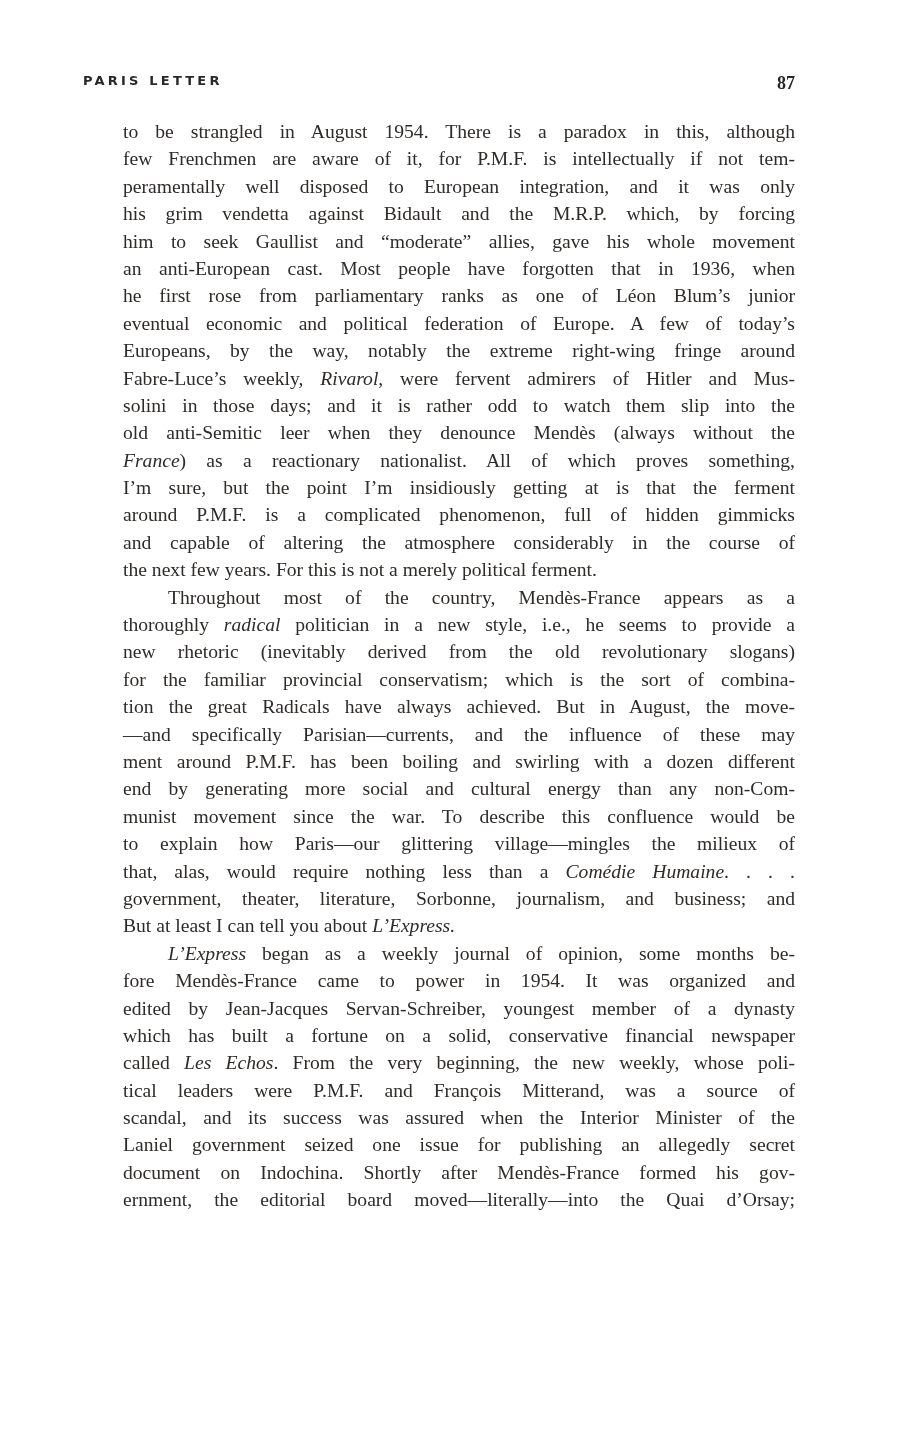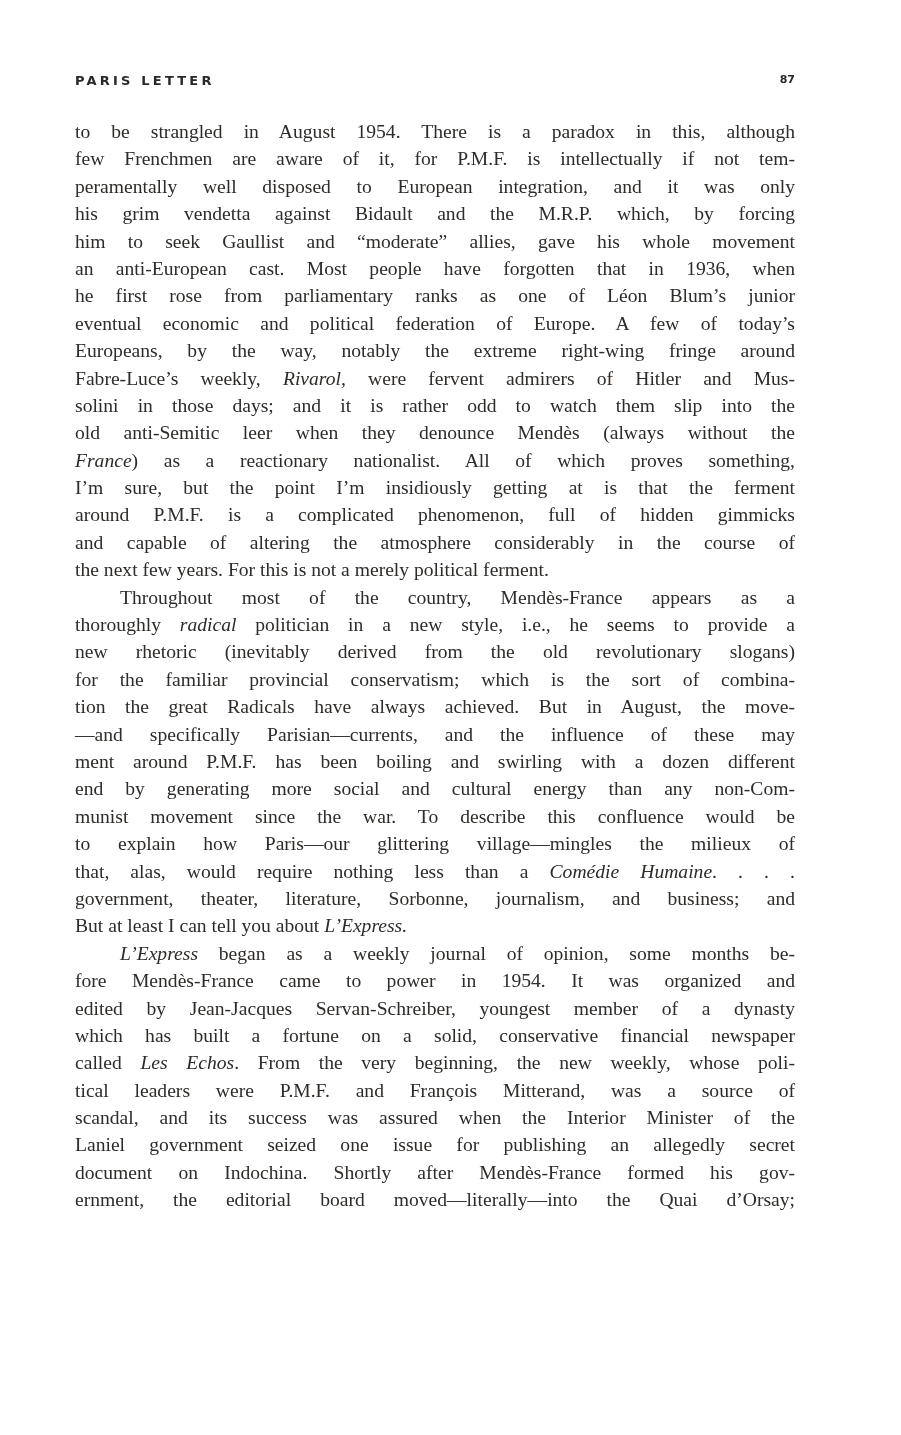--- a/index.html
+++ b/index.html
@@ -5,29 +5,29 @@
   html, body { margin:0; padding:0; }
   body {
     width:901px; height:1435px; background:#ffffff; position:relative; overflow:hidden;
     color:#2e2b28;
   }
   .running-head {
     position:absolute; left:75px; top:73px; width:720px; height:22px;
     font-family:"DejaVu Sans", sans-serif; font-weight:bold; font-size:13px;
     letter-spacing:3.2px; color:#2a2826;
   }
-  .running-head .title { position:absolute; left:0; top:0; }
-  .running-head .folio { position:absolute; right:0; top:0; letter-spacing:0; font-size:11px; }
+  .running-head .title { position:absolute; left:8px; top:0; }
+  .running-head .folio { position:absolute; right:0; top:0; letter-spacing:0; font-size:18px;font-family:Liberation Serif, serif; }
   .body-text {
     position:absolute; left:75px; top:118px; width:720px;
     font-family:"Liberation Serif", serif; font-size:19.6px; line-height:27.4px;
   }
   .line {
     display:block; height:27.4px; white-space:nowrap;
-    text-align:justify; text-align-last:justify;
+    text-align:justify; text-align-last:justify;margin-left:48px;
   }
   .line.last { text-align-last:left; }
   .line.indent { padding-left:45px; }
   em { font-style:italic; }
 </style>
 </head>
 <body>
 
 <div class="running-head">
   <span class="title">PARIS LETTER</span>

